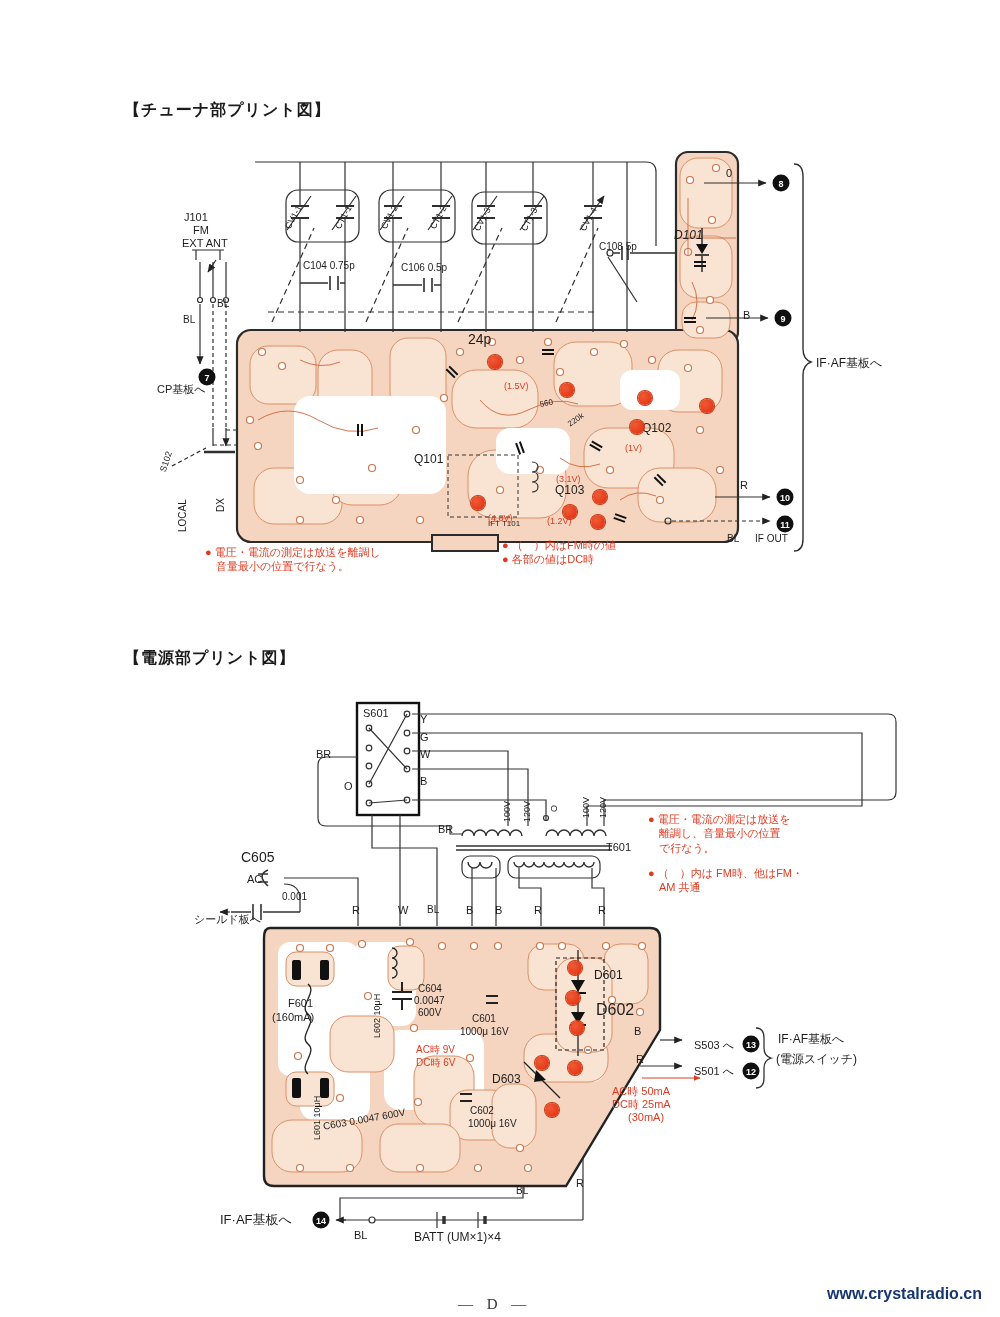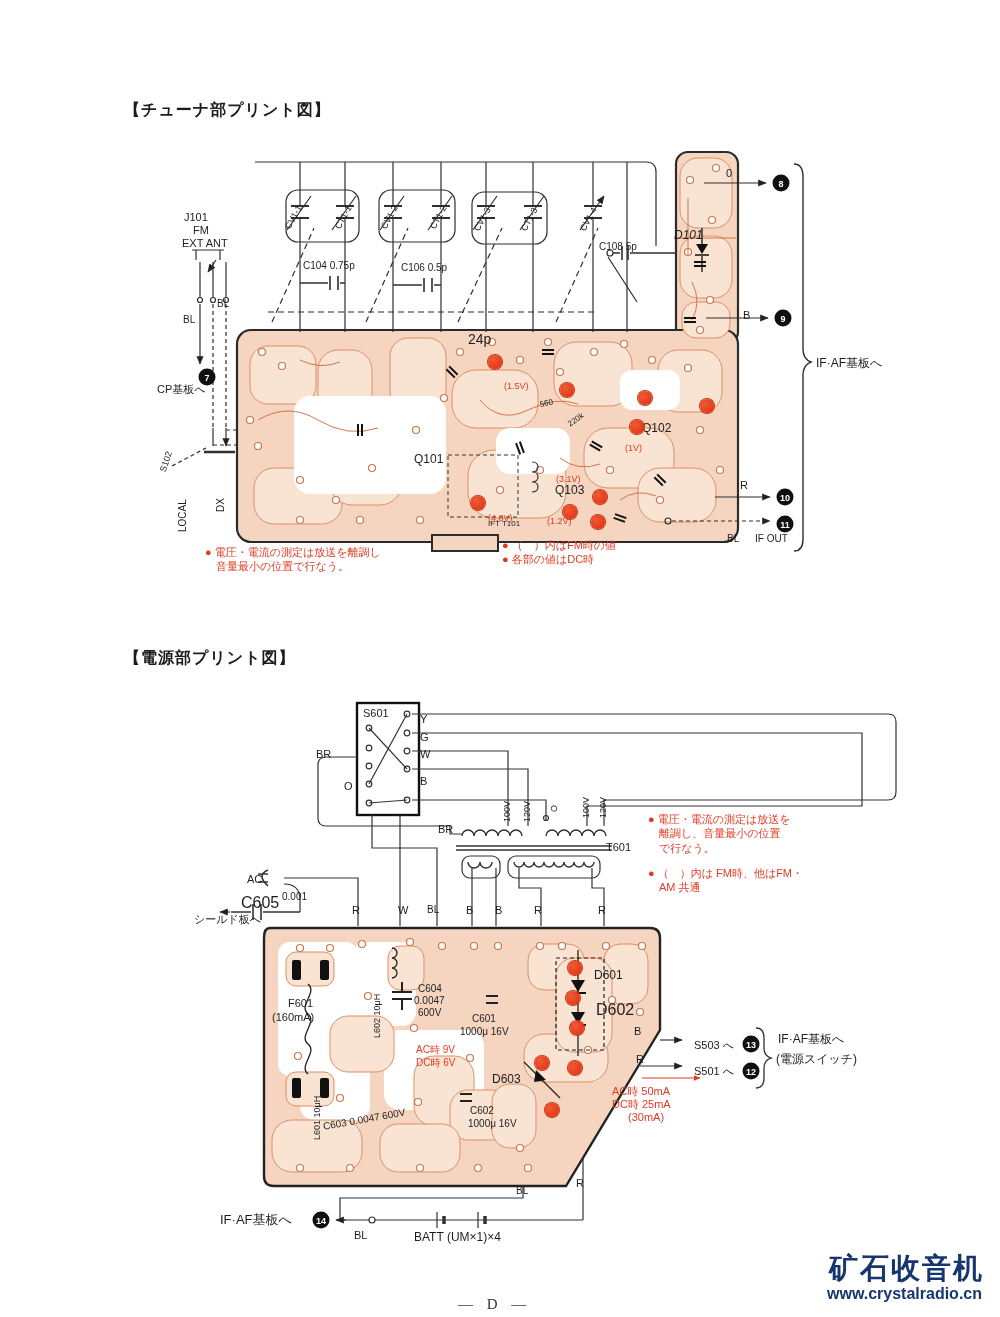--- a/index.html
+++ b/index.html
@@ -384,21 +384,21 @@
       <span class="lbl" style="left: 420px; top: 747px;">W</span>
       <span class="lbl" style="left: 420px; top: 774px;">B</span>
       <span class="lbl" style="left: 438px; top: 822px;">BR</span>
       <span class="lbl" style="left: 502px; top: 822px; font-size: 9px; transform: rotate(-90deg);">100V</span>
       <span class="lbl" style="left: 522px; top: 822px; font-size: 9px; transform: rotate(-90deg);">120V</span>
       <span class="lbl" style="left: 549px; top: 812px; font-size: 9px; transform: rotate(-90deg);">O</span>
       <span class="lbl" style="left: 581px; top: 818px; font-size: 9px; transform: rotate(-90deg);">100V</span>
       <span class="lbl" style="left: 598px; top: 818px; font-size: 9px; transform: rotate(-90deg);">120V</span>
       <span class="lbl" style="left: 606px; top: 840px;">T601</span>
       <span class="lbl" style="left: 247px; top: 872px;">AC</span>
-      <span class="lbl" style="left: 241px; top: 893px; font-size: 16px;">C605</span>
+      <span class="lbl" style="left: 241px; top: 848px; font-size: 14px;">C605</span>
       <span class="lbl" style="left: 282px; top: 890px; font-size: 10px;">0.001</span>
       <span class="lbl" style="left: 194px; top: 912px;">シールド板へ</span>
       <span class="lbl" style="left: 352px; top: 903px;">R</span>
       <span class="lbl" style="left: 398px; top: 903px;">W</span>
       <span class="lbl" style="left: 427px; top: 903px; font-size: 10px;">BL</span>
       <span class="lbl" style="left: 466px; top: 903px;">B</span>
       <span class="lbl" style="left: 495px; top: 903px;">B</span>
       <span class="lbl" style="left: 534px; top: 903px;">R</span>
       <span class="lbl" style="left: 598px; top: 903px;">R</span>
       <span class="lbl" style="left: 288px; top: 996px;">F601</span>
@@ -443,16 +443,15 @@
       <span class="dot" style="left: 575px; top: 968px;"></span>
       <span class="dot" style="left: 573px; top: 998px;"></span>
       <span class="dot" style="left: 577px; top: 1028px;"></span>
       <span class="dot" style="left: 542px; top: 1063px;"></span>
       <span class="dot" style="left: 575px; top: 1068px;"></span>
       <span class="dot" style="left: 552px; top: 1110px;"></span>
     </div>
 
   <div class="page-marker">— D —</div>
 
-  <div class="wm-title">矿石收音机</div>
   <div class="wm-url">www.crystalradio.cn</div>
 
 </div>
 
 </body></html>

